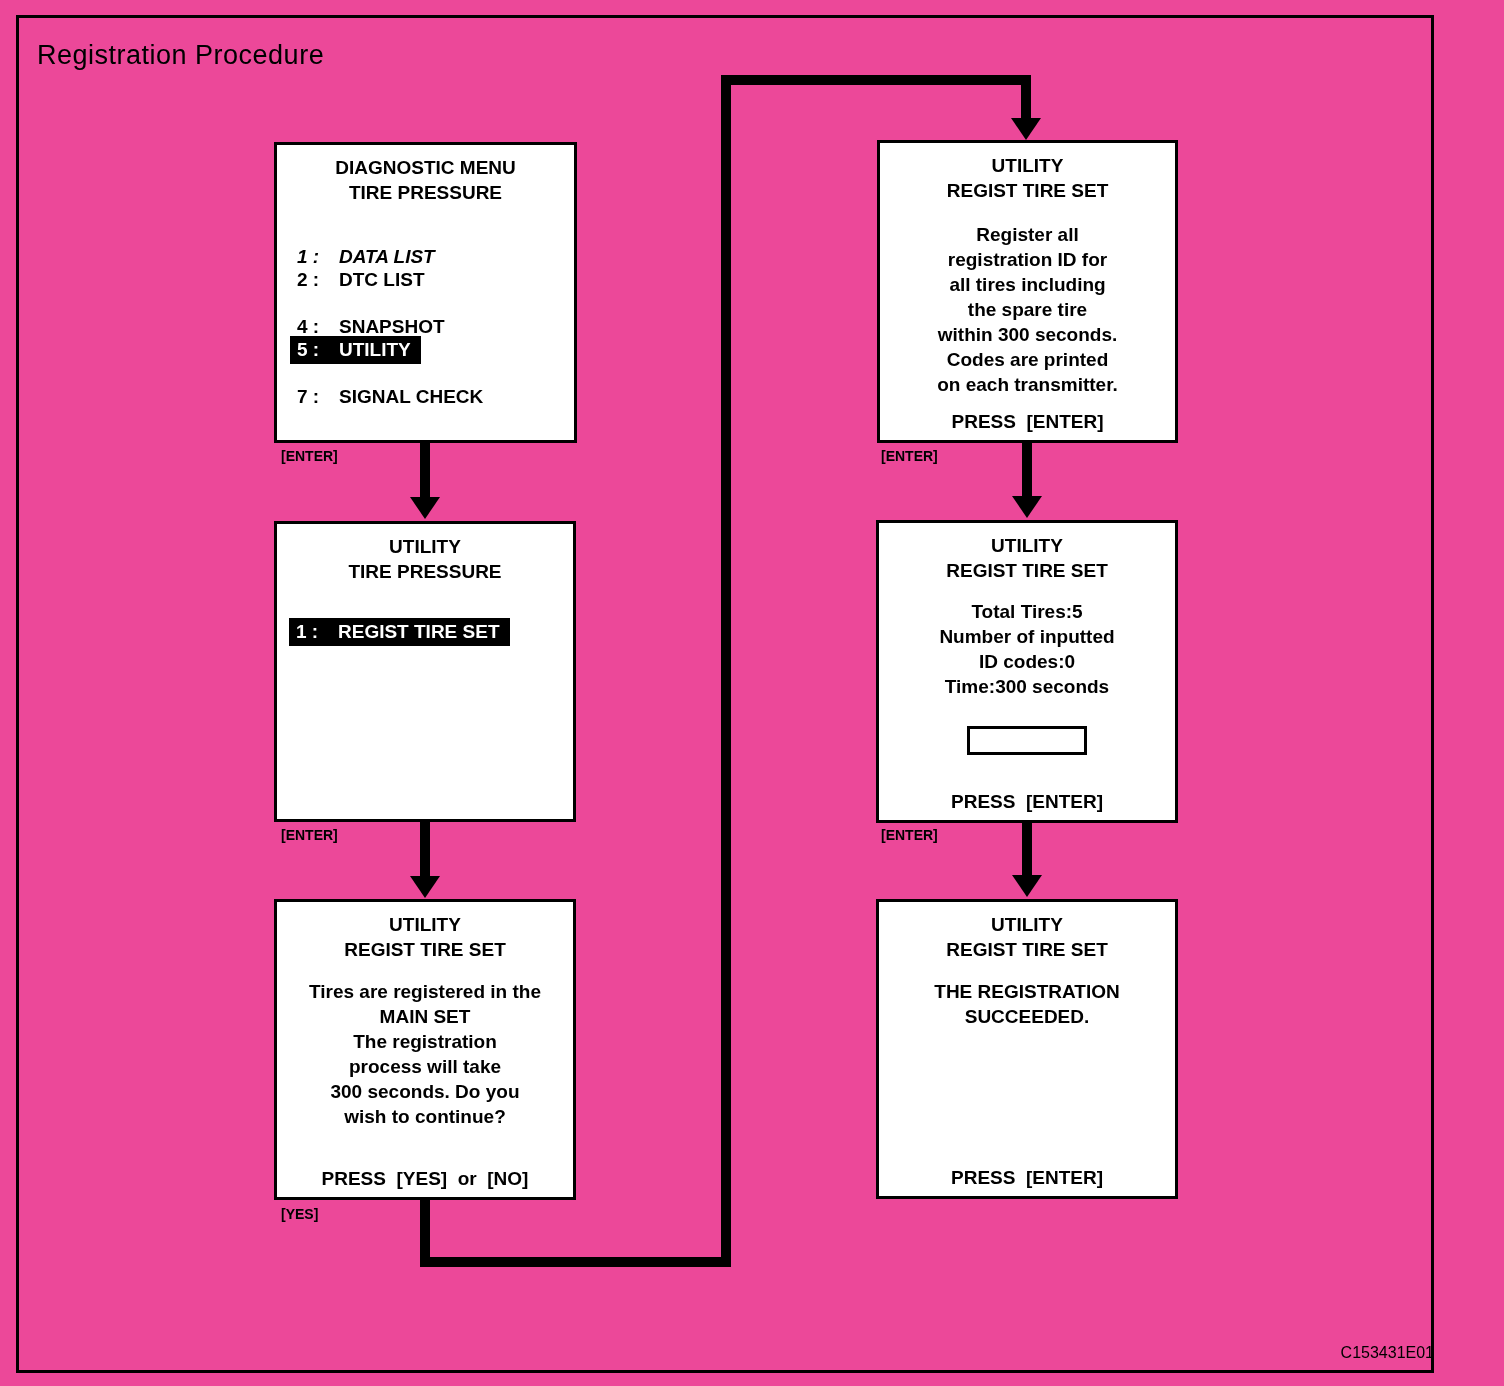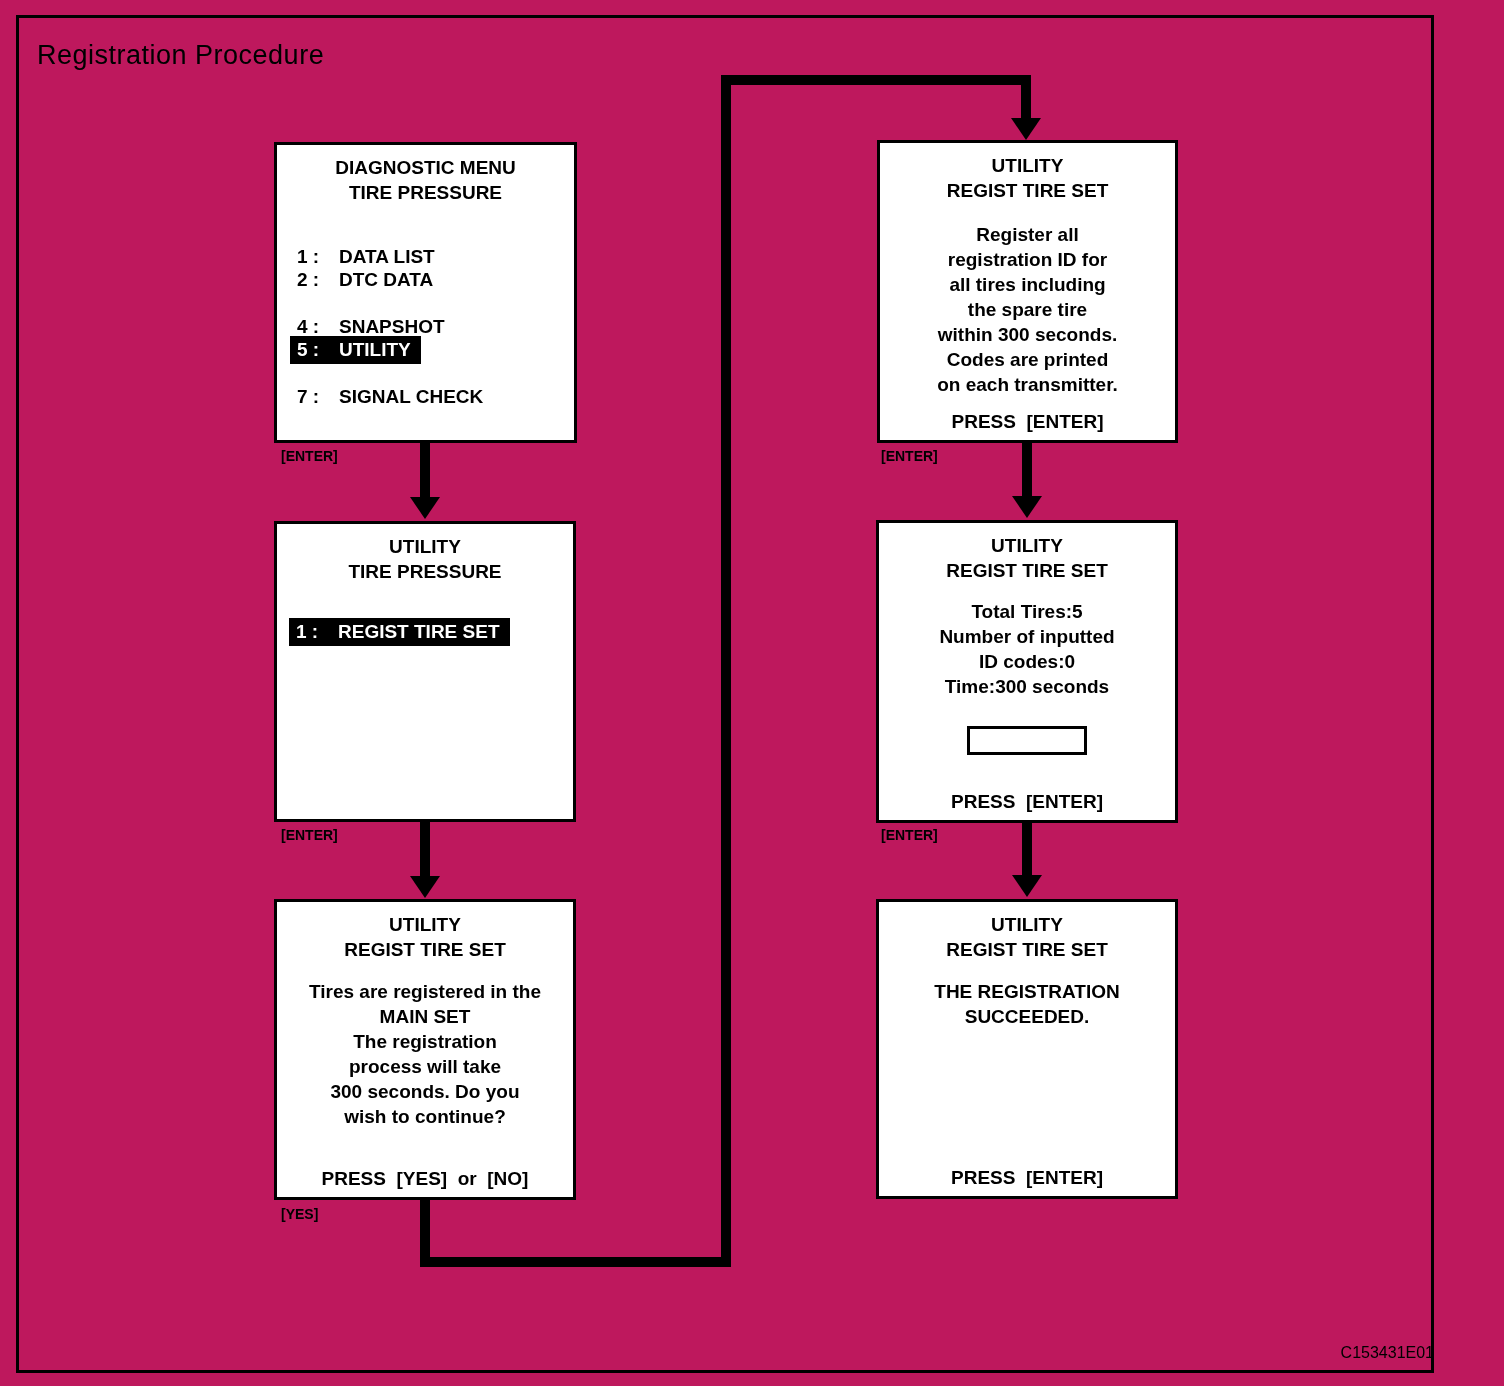--- a/index.html
+++ b/index.html
@@ -4,21 +4,21 @@
 <style>
   html, body {
     margin: 0;
     padding: 0;
     background: #ffffff;
   }
   .canvas {
     position: relative;
     width: 1504px;
     height: 1386px;
-    background: #be185d;
+    background: #ec4899;
     color: #000000;
     font-family: "Liberation Sans", sans-serif;
     overflow: hidden;
   }
   .outer-frame {
     position: absolute;
     left: 16px; top: 15px;
     width: 1418px; height: 1358px;
     border: 3px solid #000;
     box-sizing: border-box;
@@ -117,22 +117,22 @@
 <body>
 
 <div class="canvas">
 
   <div class="outer-frame"></div>
 
   <div class="page-title">Registration Procedure</div>
 
   <div class="screen" style="left:274px; top:142px; width:303px; height:301px;">
     <div class="screen-title"><span>DIAGNOSTIC MENU</span><br><span>TIRE PRESSURE</span></div>
-    <div class="menu-row" style="left:20px; top:100px;"><span class="menu-num">1 :</span><span>DATA LIST</span></div>
-    <div class="menu-row" style="left:20px; top:123px;"><span class="menu-num">2 :</span><span>DTC DATA</span></div>
+    <div class="menu-row" style="left:20px; top:100px;font-style:italic;"><span class="menu-num">1 :</span><span>DATA LIST</span></div>
+    <div class="menu-row" style="left:20px; top:123px;"><span class="menu-num">2 :</span><span>DTC LIST</span></div>
     <div class="menu-row" style="left:20px; top:170px;"><span class="menu-num">4 :</span><span>SNAPSHOT</span></div>
     <div class="menu-row" style="left:13px; top:191px;"><span class="hl"><span class="menu-num">5 :</span><span>UTILITY</span></span></div>
     <div class="menu-row" style="left:20px; top:240px;"><span class="menu-num">7 :</span><span>SIGNAL CHECK</span></div>
   </div>
 
   <div class="screen" style="left:274px; top:521px; width:302px; height:301px;">
     <div class="screen-title"><span>UTILITY</span><br><span>TIRE PRESSURE</span></div>
     <div class="menu-row" style="left:12px; top:94px;"><span class="hl"><span class="menu-num">1 :</span><span>REGIST TIRE SET</span></span></div>
   </div>
 

